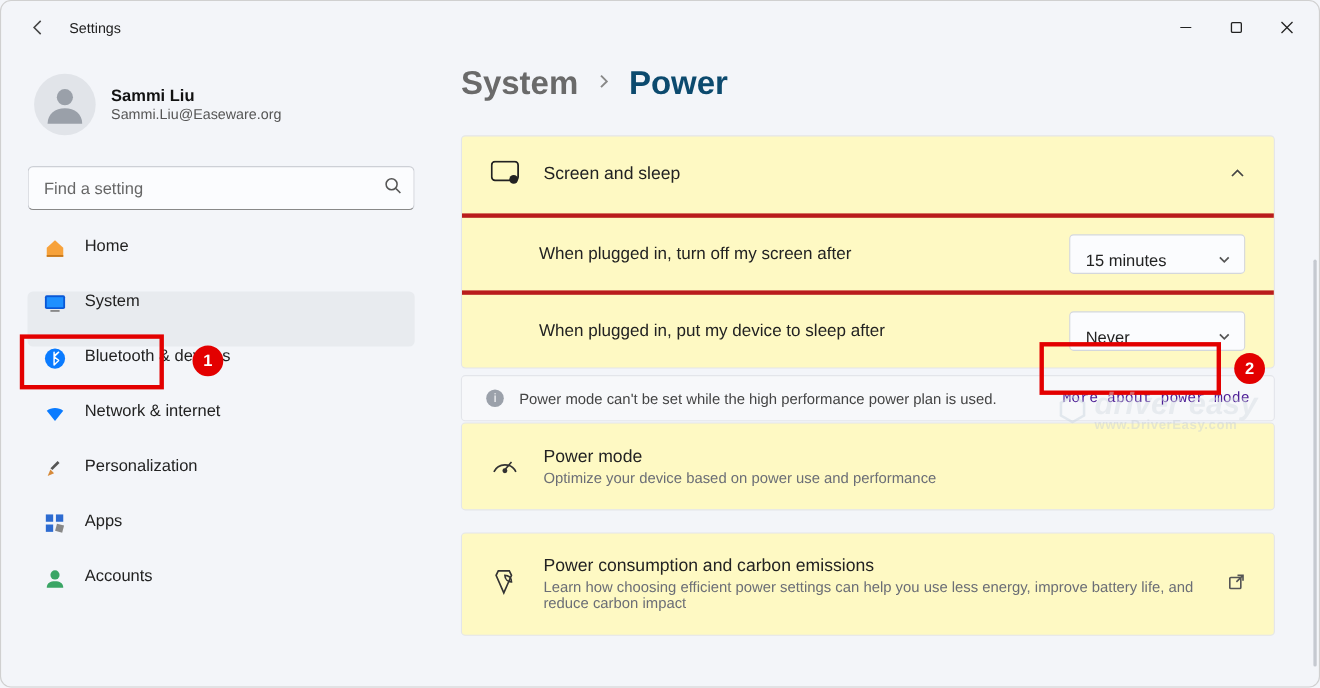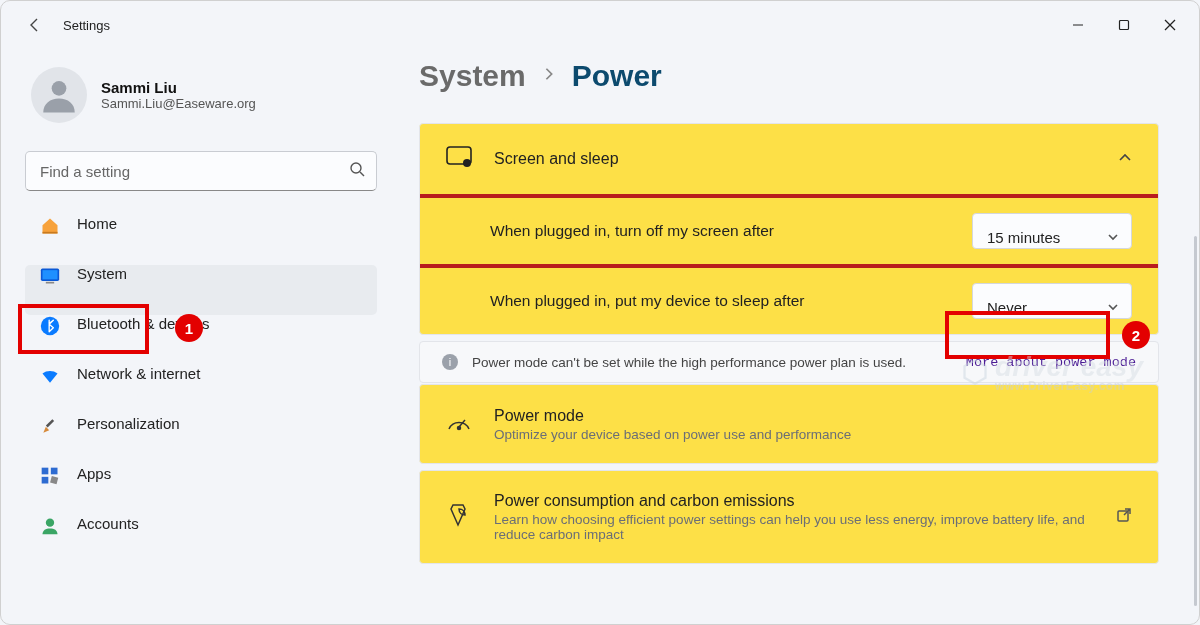--- a/index.html
+++ b/index.html
@@ -31,21 +31,21 @@
   .annotation { position: absolute; width: 28px; height: 28px; border-radius: 50%; background: #e30000; color: #fff; font-weight: 700; display: flex; align-items: center; justify-content: center; font-size: 15px; }
   .system-highlight { position: absolute; left: 17px; top: 303px; width: 131px; height: 50px; }
   .ann1 { left: 174px; top: 313px; }
 
   .main { flex: 1; padding: 10px 40px 0 18px; position: relative; }
   .breadcrumb { display: flex; align-items: center; gap: 16px; margin-bottom: 30px; }
   .bc-parent { font-size: 30px; font-weight: 600; color: #6a6a6a; }
   .bc-current { font-size: 30px; font-weight: 600; color: #0c4a6e; }
   .bc-chevron { color: #888; }
 
-  .card { background: #fde047; border: 1px solid #e3e5ea; border-radius: 4px; margin-bottom: 6px; }
+  .card { background: #fef9c3; border: 1px solid #e3e5ea; border-radius: 4px; margin-bottom: 6px; }
   .card-header { display: flex; align-items: center; height: 70px; padding: 0 26px; gap: 22px; }
   .card-title { font-size: 16px; color: #222; flex: 1; }
   .card-sub { font-size: 13.5px; color: #6b6e76; margin-top: 2px; }
   .setting-row { display: flex; align-items: center; height: 70px; padding: 0 26px 0 70px; border-top: 4px solid #b91c1c; gap: 20px; }
   .setting-label { font-size: 15.5px; color: #222; flex: 1; }
   .dropdown { min-width: 160px; height: 36px; border: 1px solid #d4d7dc; border-radius: 4px; display: flex; align-items: center; padding: 12px 12px 0 14px; font-size: 15px; color: #222; gap: 18px; background:#fbfcfe; }
   .dropdown .chev { margin-left: auto; color: #555; }
   
   .sleep-highlight { position:absolute; border:4px solid #e30000; left: 944px; top: 310px; width: 165px; height: 48px; }
   .ann2 { left: 1121px; top: 320px; }
@@ -233,21 +233,21 @@
               <line x1="13" y1="16" x2="19" y2="9"></line>
               <circle cx="13" cy="17" r="1.5" fill="#333"></circle>
             </svg></span>
         <div style="flex:1">
           <div class="card-title">Power mode</div>
           <div class="card-sub">Optimize your device based on power use and performance</div>
         </div>
       </div>
     </div>
 
-    <div class="card" style="margin-top:6px;">
+    <div class="card" style="margin-top:20px;">
       <div class="card-header" style="height:92px;">
         <span><svg width="26" height="26" viewBox="0 0 26 26" fill="none" stroke="#333" stroke-width="1.5">
               <path d="M7 3h10l2 4-7 16L5 7z"></path>
               <path d="M13 7c4 0 6 3 6 6-3 0-6-2-6-6z"></path>
             </svg></span>
         <div style="flex:1">
           <div class="card-title">Power consumption and carbon emissions</div>
           <div class="card-sub">Learn how choosing efficient power settings can help you use less energy, improve battery life, and reduce carbon impact</div>
         </div>
         <span class="ext-icon"><svg width="16" height="16" fill="none" stroke="currentColor" stroke-width="1.5">

